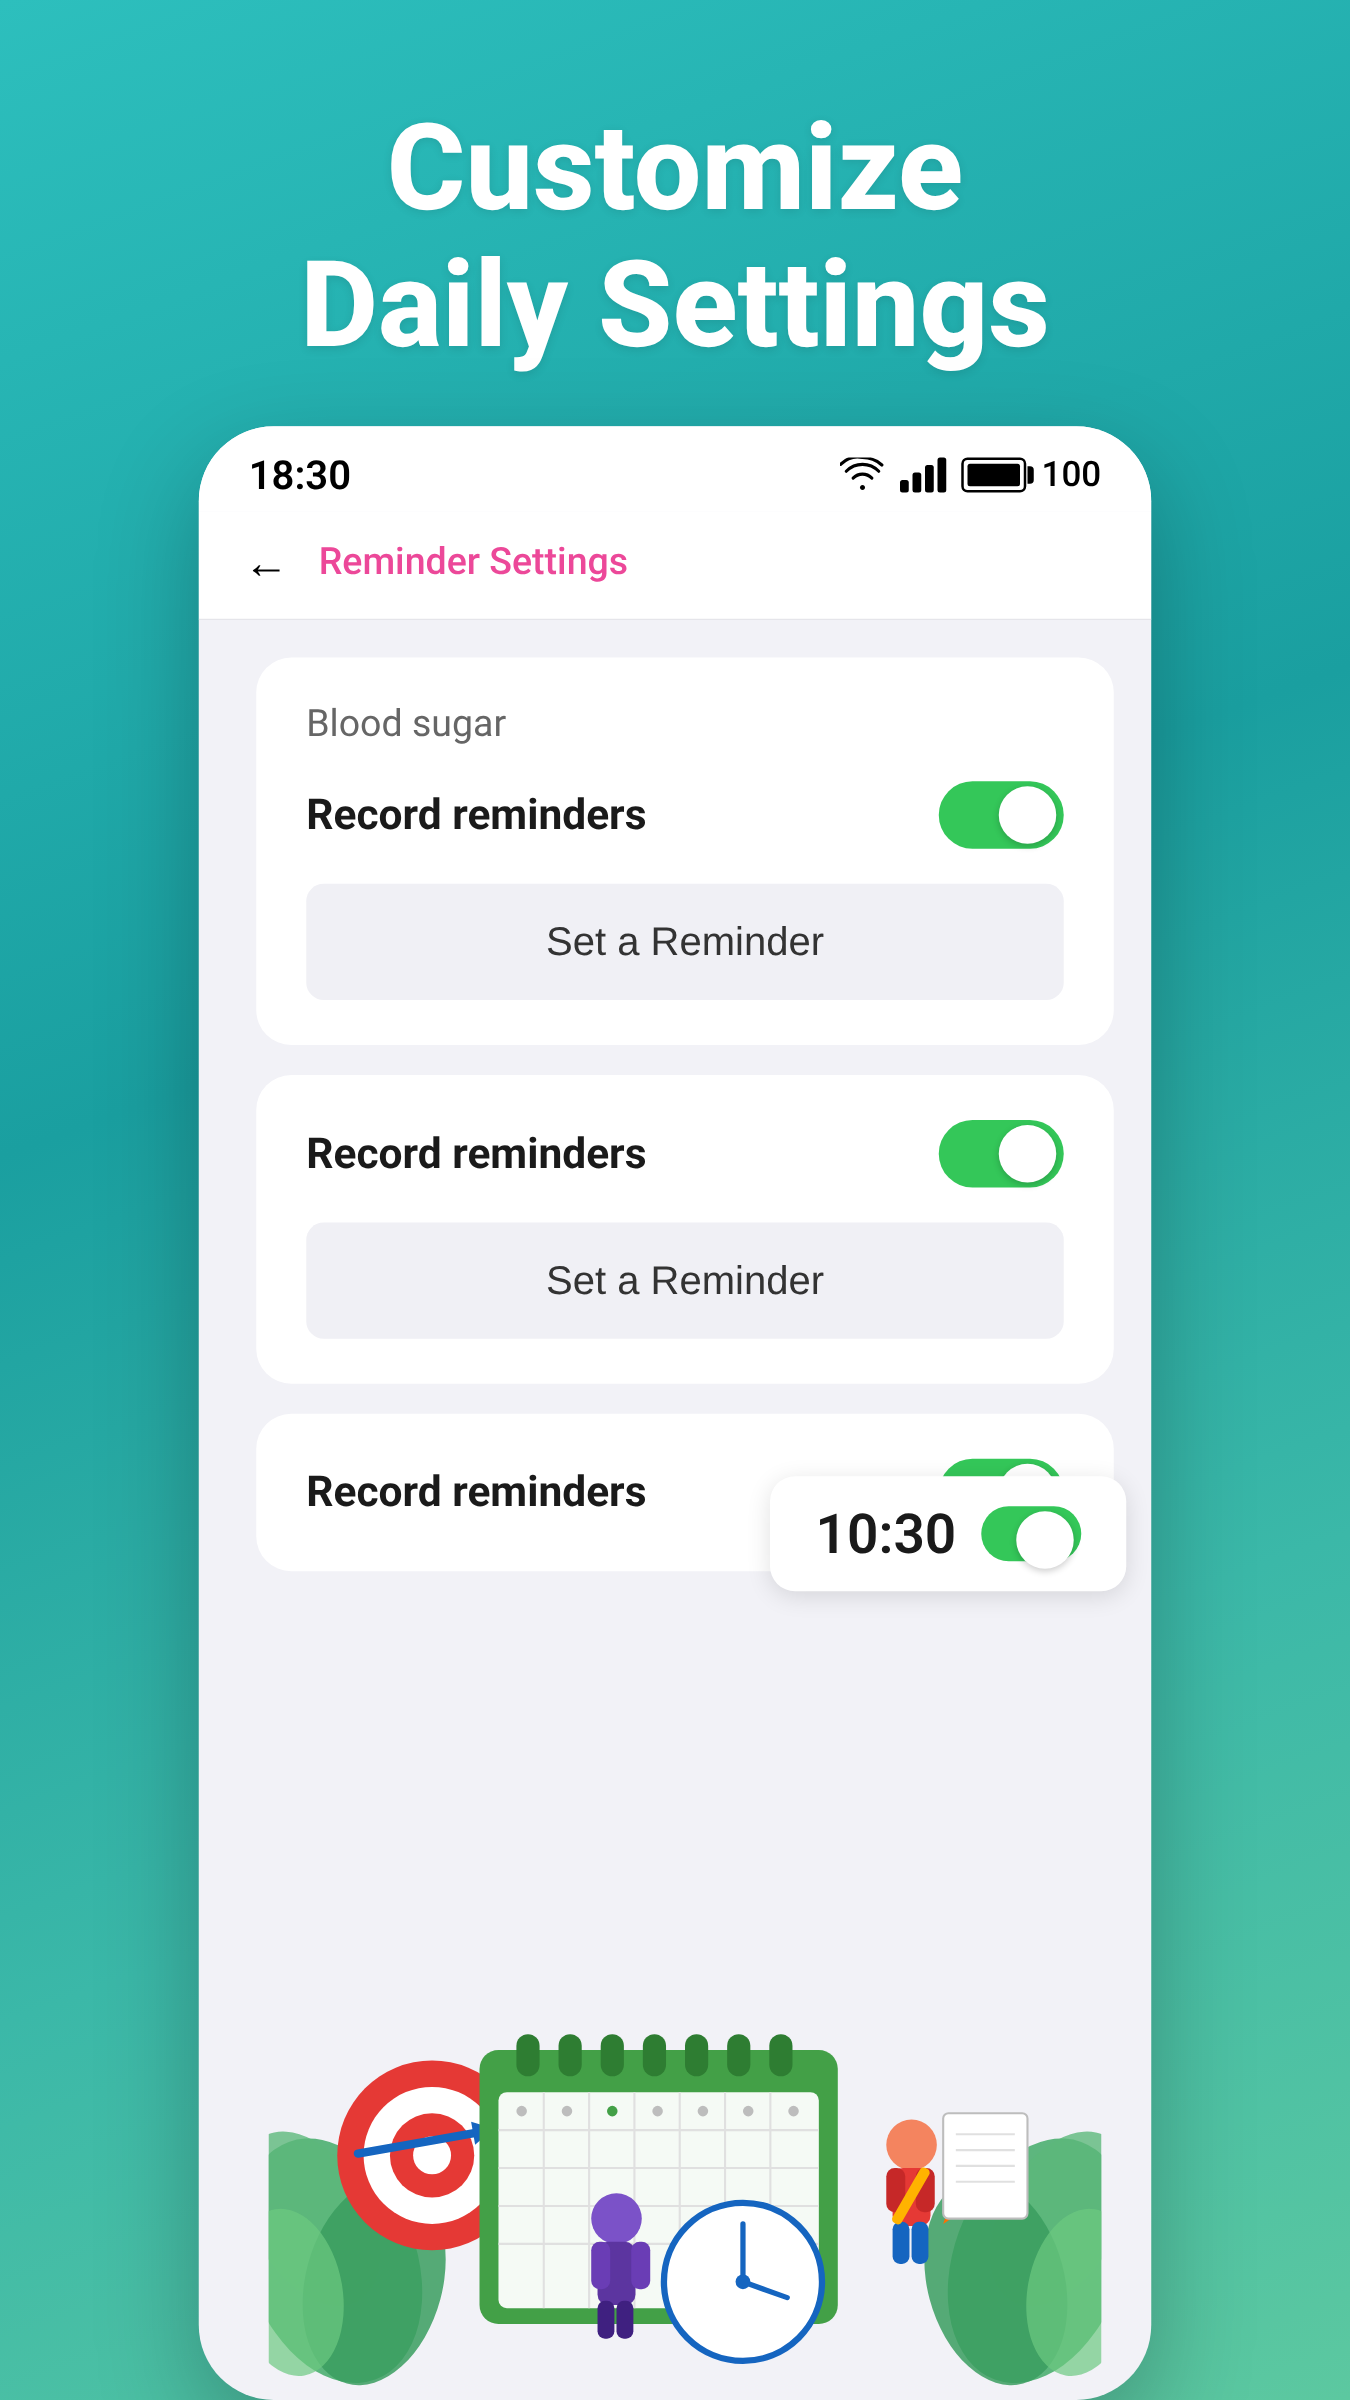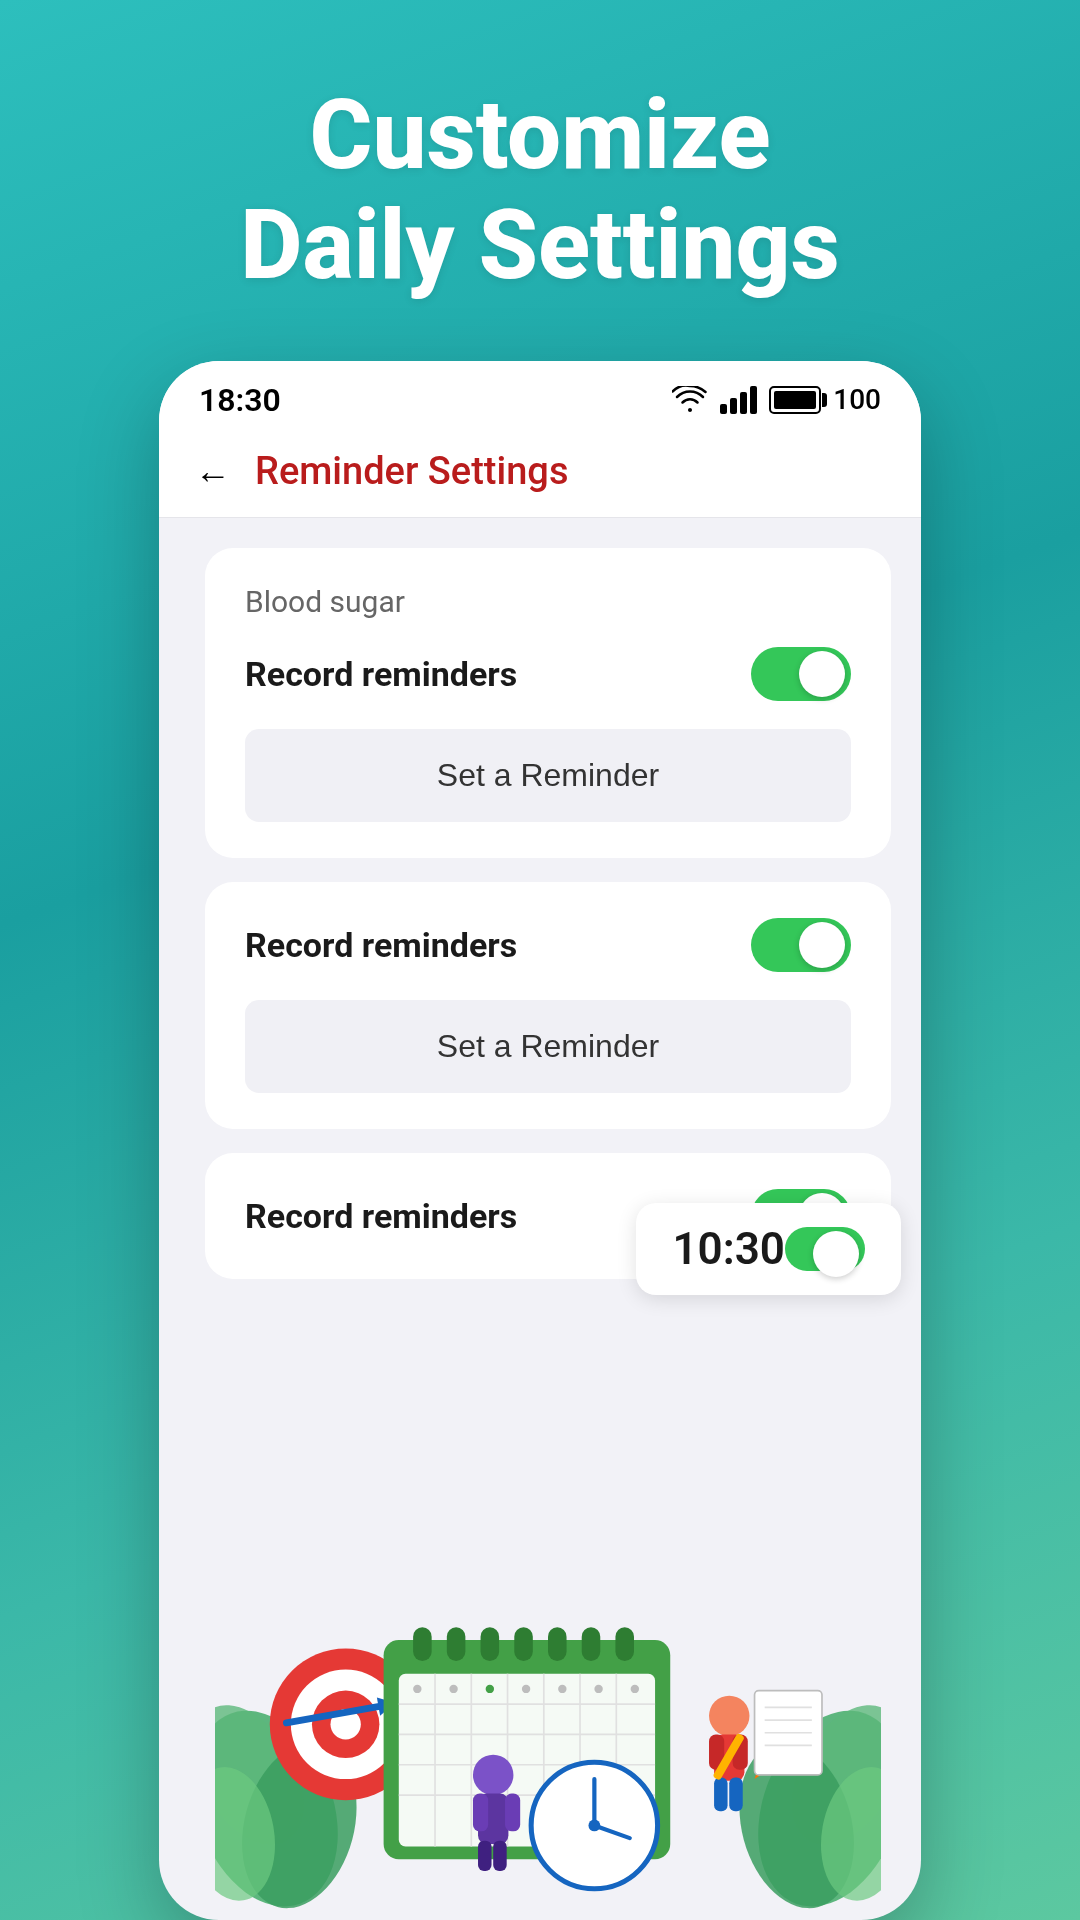--- a/index.html
+++ b/index.html
@@ -12,21 +12,21 @@
       font-family: -apple-system, BlinkMacSystemFont, 'Segoe UI', Roboto, sans-serif;
       background: linear-gradient(160deg, #2dbfbd 0%, #1a9fa0 40%, #3bb8a8 70%, #5cc8a0 100%);
       display: flex;
       flex-direction: column;
       align-items: center;
     }
 
     .header-text {
       text-align: center;
       color: white;
-      padding: 80px 60px 60px;
+      padding: 80px 60px 40px;
       width: 100%;
     }
 
     .header-text h1 {
       font-size: 96px;
       font-weight: 800;
       line-height: 1.15;
       text-shadow: 0 2px 8px rgba(0,0,0,0.1);
     }
 
@@ -72,23 +72,23 @@
       border-bottom: 1px solid #e5e5ea;
     }
 
     .back-arrow {
       font-size: 36px;
       color: #000;
       cursor: pointer;
     }
 
     .nav-title {
-      font-size: 38px;
+      font-size: 30px;
       font-weight: 500;
-      color: #b91c1c;
+      color: #ec4899;
     }
 
     .content-area {
       flex: 1;
       padding: 30px 30px 0;
       display: flex;
       flex-direction: column;
       gap: 24px;
       overflow: hidden;
       margin-left: 16px;
@@ -167,20 +167,21 @@
 
     .time-badge {
       position: absolute;
       right: -10px;
       top: 50px;
       background: white;
       border-radius: 20px;
       padding: 20px 36px;
       display: flex;
       align-items: center;
+      gap: 20px;
       box-shadow: 0 4px 20px rgba(0,0,0,0.12);
       z-index: 10;
     }
 
     .time-badge-text {
       font-size: 44px;
       font-weight: 600;
       color: #1a1a1a;
     }
 

